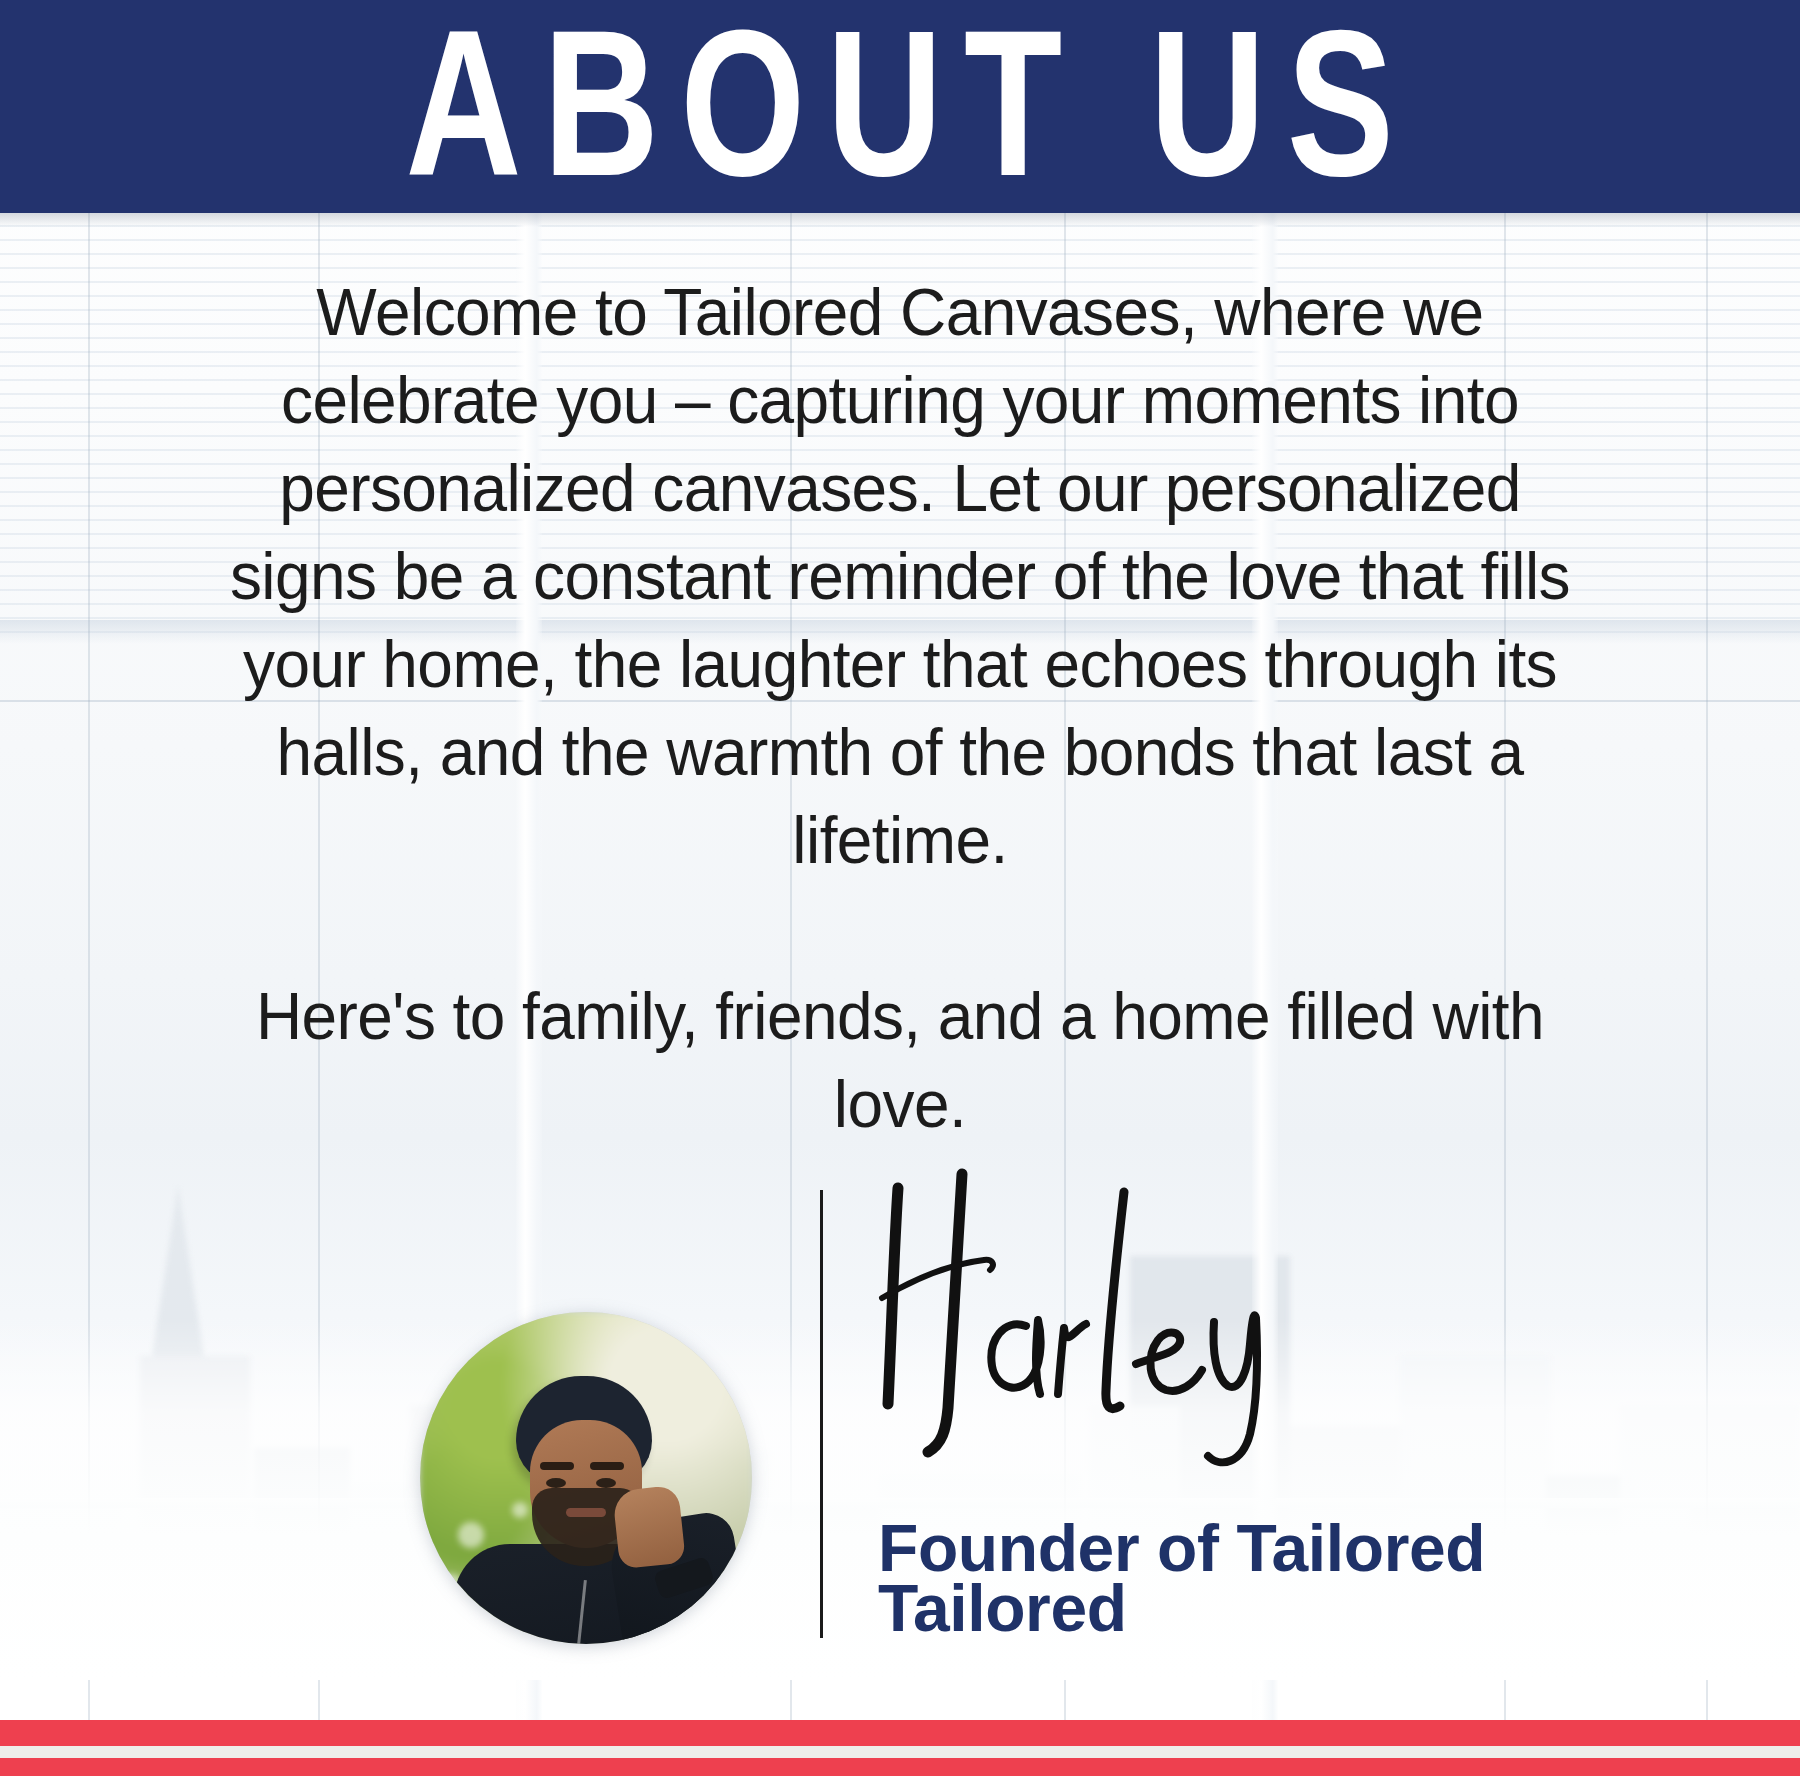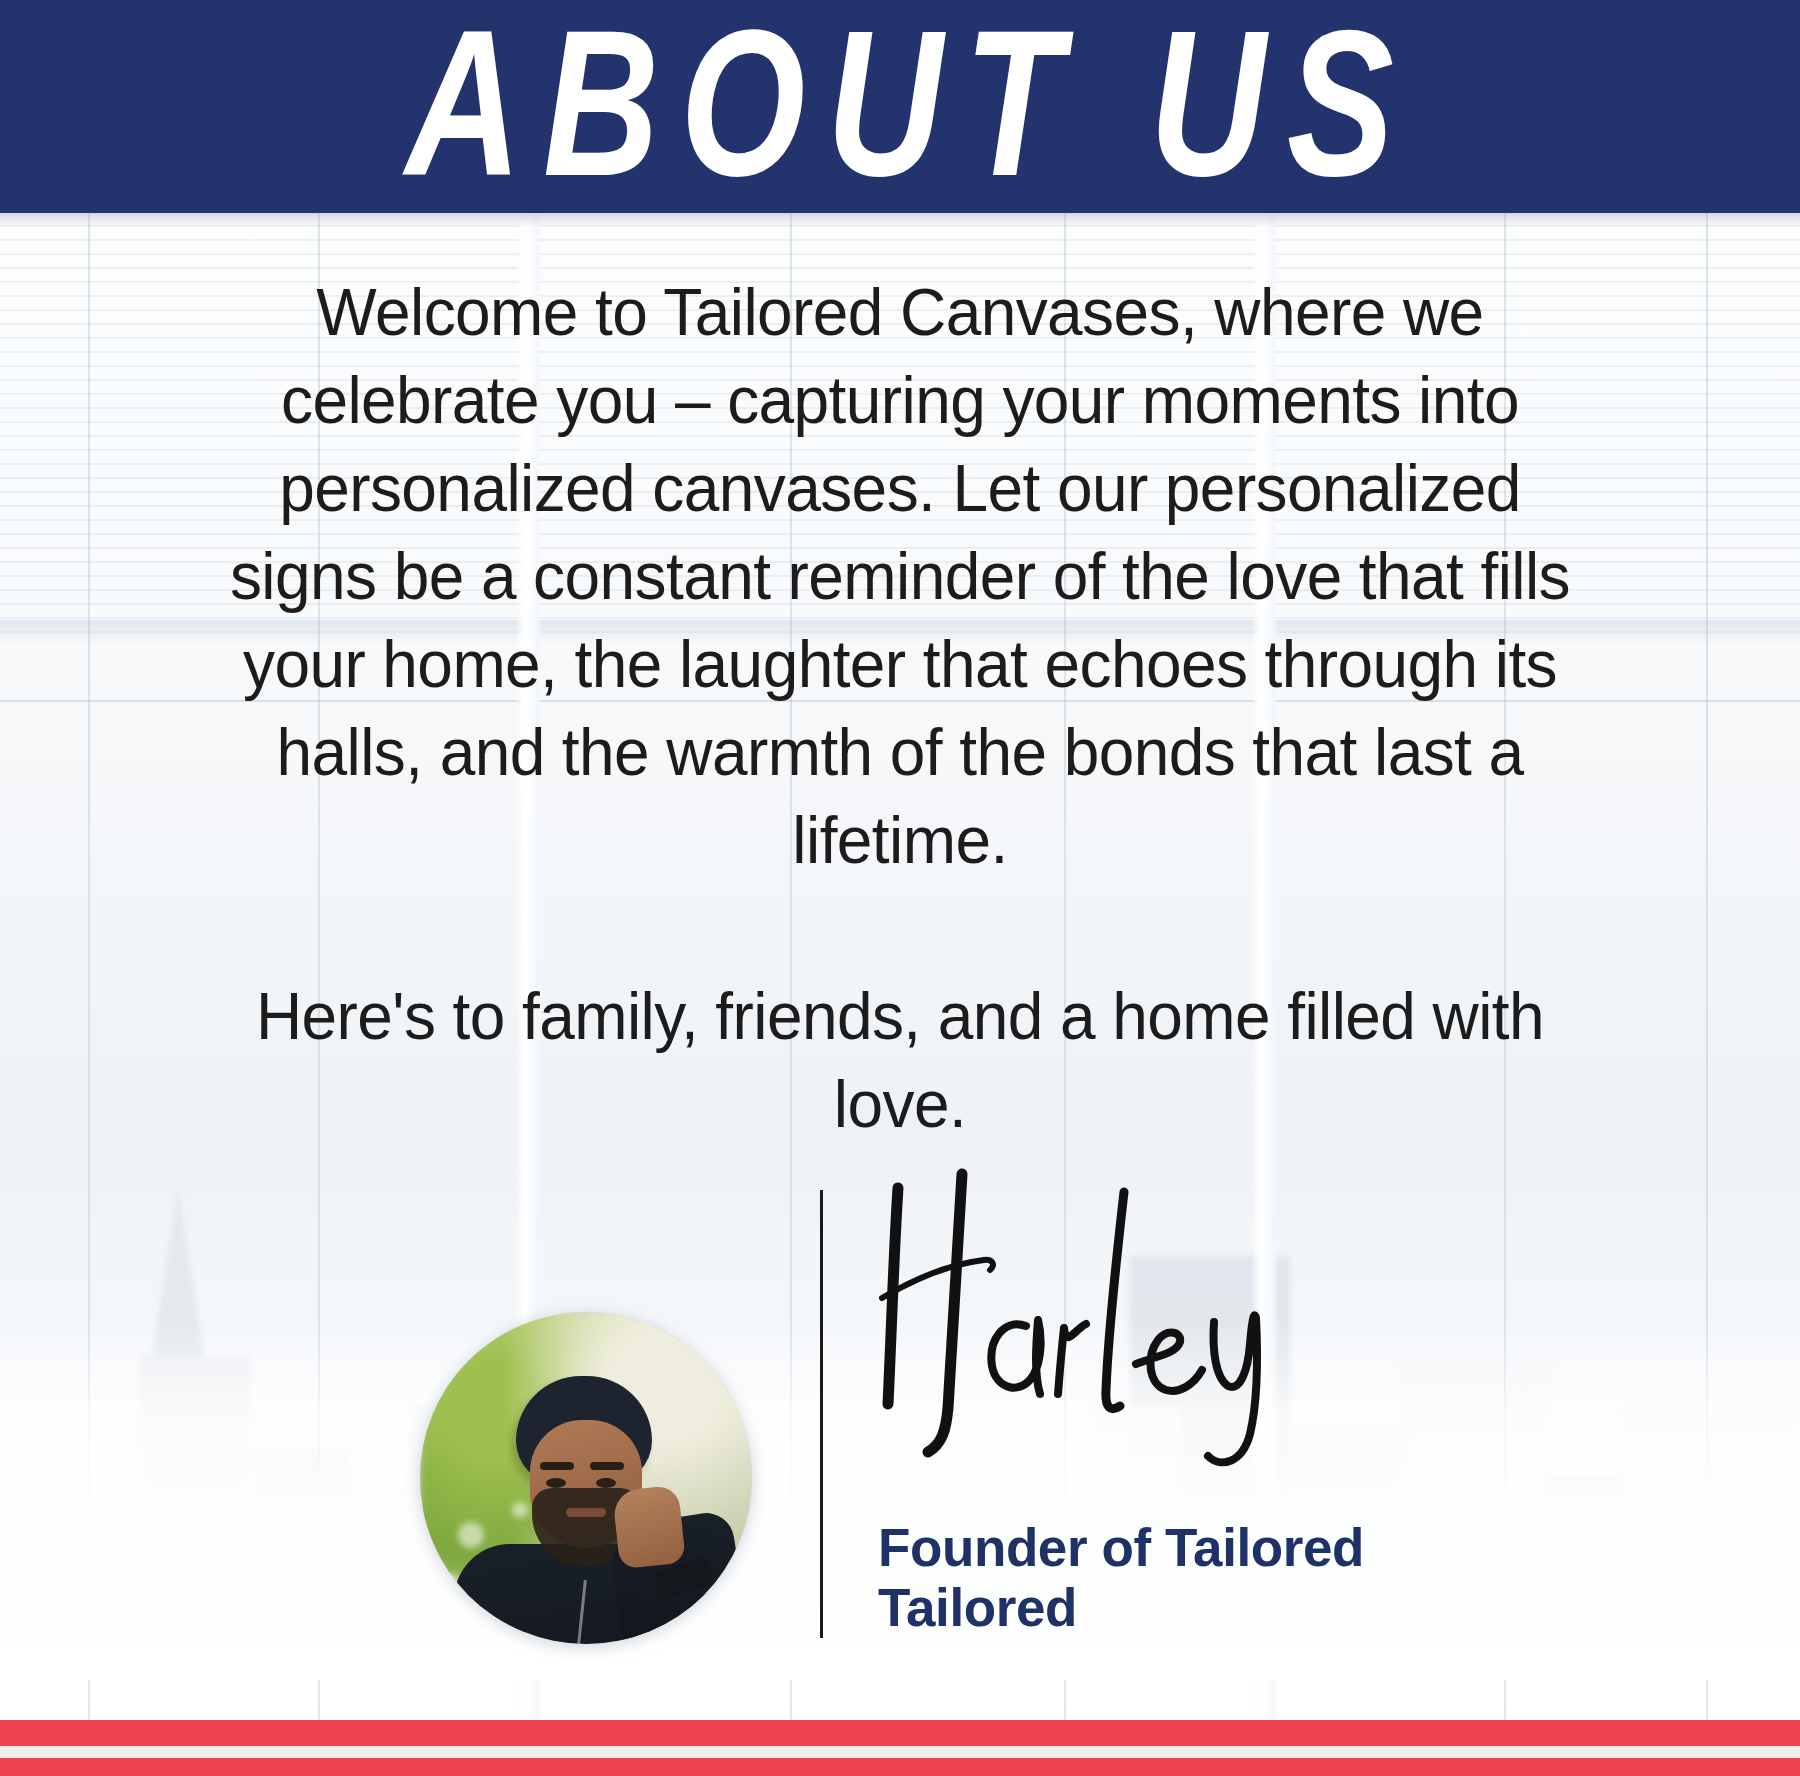--- a/index.html
+++ b/index.html
@@ -74,21 +74,20 @@
     position:absolute; left:0; right:0; bottom:96px; height:360px;
     background:linear-gradient(to bottom, rgba(255,255,255,0) 0%, rgba(255,255,255,.72) 26%, #fdfefe 60%, #ffffff 100%);
   }
 
   
   .header-bar {
     position:absolute; left:0; top:0; width:1800px; height:213px;
     background:#23336e;
     display:flex; align-items:center; justify-content:center;
     overflow:hidden;
-    font-style:italic;
   }
   .header-title {
     color:#ffffff;
     font-family:"Liberation Sans", sans-serif;
     font-weight:700;
     font-size:196px;
     line-height:200px;
     letter-spacing:26px;
     transform:scaleX(.82) scaleY(1.06);
     transform-origin:center;
@@ -184,21 +183,21 @@
     position:absolute; left:858px; top:1168px; width:520px; height:300px;
     pointer-events:none;
   }
   .sig svg { width:100%; height:100%; overflow:visible; }
 
   .founder {
     position:absolute; left:878px; top:1518px; width:620px;
     color:#1f3268;
     font-family:"Liberation Sans", sans-serif;
     font-weight:700;
-    font-size:53px;
+    font-size:66px;
     line-height:60px;
     letter-spacing:-0.4px;
   }
 
   
   .stripe { position:absolute; left:0; width:1800px; background:#ee404f; }
   .stripe-1 { top:1720px; height:26px; }
   .stripe-gap { position:absolute; left:0; top:1746px; width:1800px; height:12px; background:#eeeeea; }
   .stripe-2 { top:1758px; height:18px; }
 </style>

